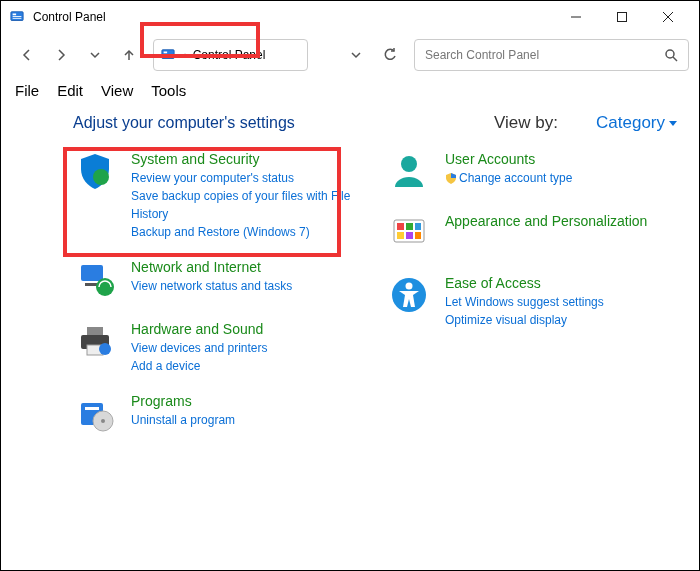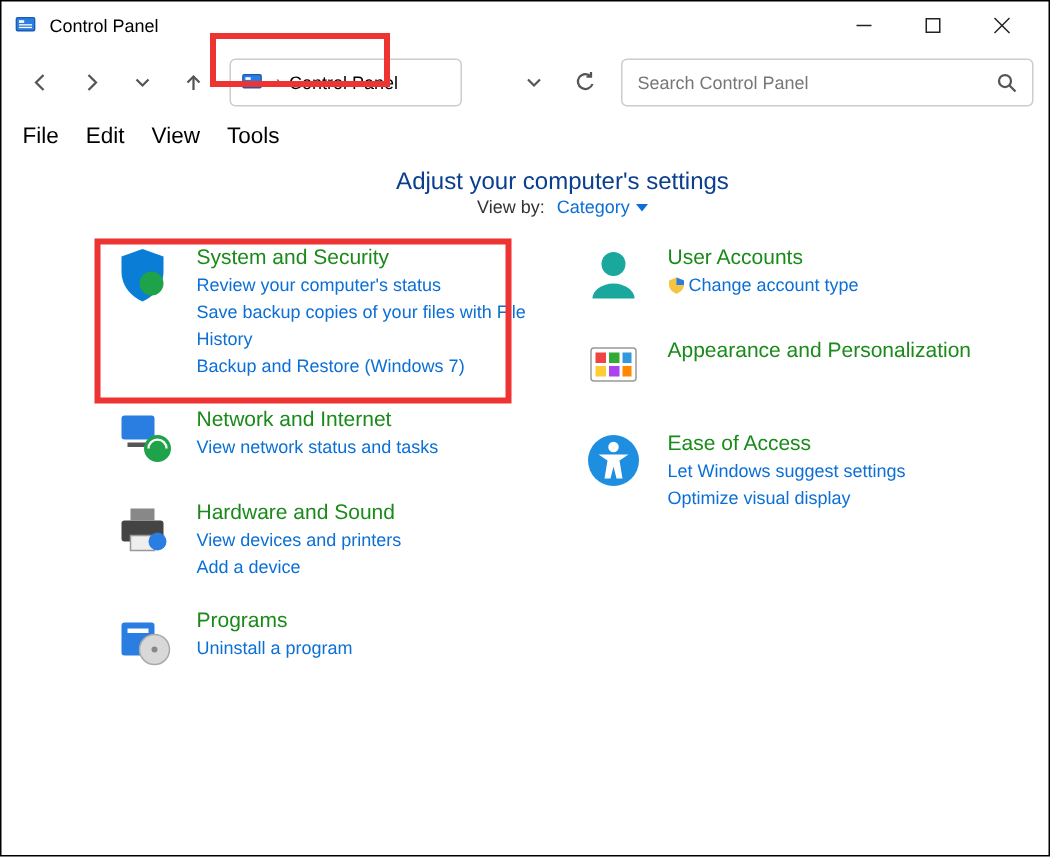--- a/index.html
+++ b/index.html
@@ -28,24 +28,24 @@
   .searchbox { flex: 1; display: flex; align-items: center; border: 1px solid #ccc; border-radius: 4px; height: 32px; padding: 0 10px; margin-left: 6px; gap: 47px; }
   .searchbox .ph { font-size: 12px; color: #777; flex: 1; }
   .searchbox svg { width: 14px; height: 14px; stroke: #555; stroke-width: 1.5; fill: none; }
 
   
   .menubar { height: 26px; display: flex; align-items: center; padding: 0 6px; gap: 2px; }
   .menuitem { font-size: 15px; color: #000; padding: 3px 8px; }
 
   
   .content { padding: 10px 22px 0 72px; position: relative; }
-  .toprow { display: flex; align-items: center; justify-content: space-between; margin-bottom: 18px; flex-direction: column; }
+  .toprow { display: flex; align-items: center; justify-content: space-between; margin-bottom: 18px; }
   .heading { font-size: 16px; color: #0a3e8f; }
-  .viewby { font-size: 12px; color: #333; display: flex; align-items: center; gap: 8px; }
-  .viewby .cat { color: #0b6fd6; display: flex; align-items: center; gap: 4px; }
+  .viewby { font-size: 17px; color: #333; display: flex; align-items: center; gap: 8px; }
+  .viewby .cat { color: #0b6fd6; display: flex; align-items: center; gap: 4px; margin-left: 30px; }
   .viewby .cat svg { width: 8px; height: 8px; fill: #0b6fd6; }
 
   .cols { display: flex; gap: 24px; position: relative; }
   .col { flex: 1; display: flex; flex-direction: column; gap: 18px; }
   .cat-item { display: flex; gap: 14px; }
   .cat-icon { width: 44px; height: 44px; flex: 0 0 44px; display: flex; align-items: flex-start; justify-content: center; }
   .cat-icon svg { width: 40px; height: 40px; }
   .cat-body { flex: 1; }
   .cat-title { font-size: 14px; color: #1a8a1a; margin-bottom: 2px; }
   .cat-link { font-size: 12px; color: #0b6fd6; line-height: 1.5; display: block; }

